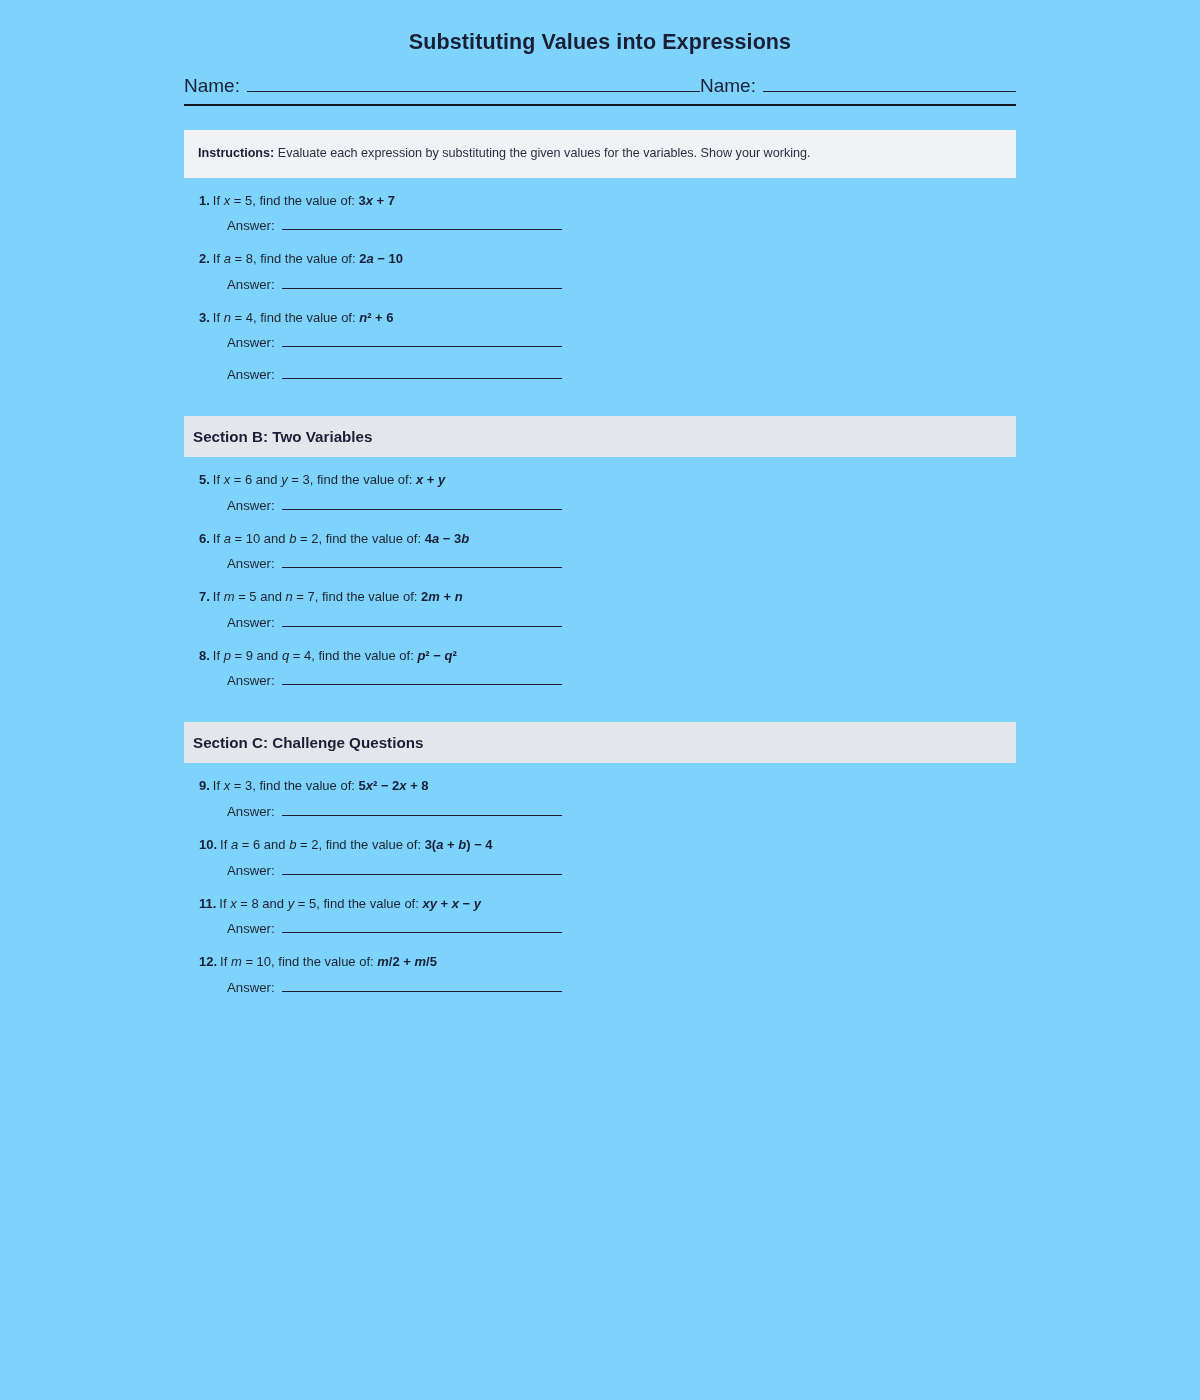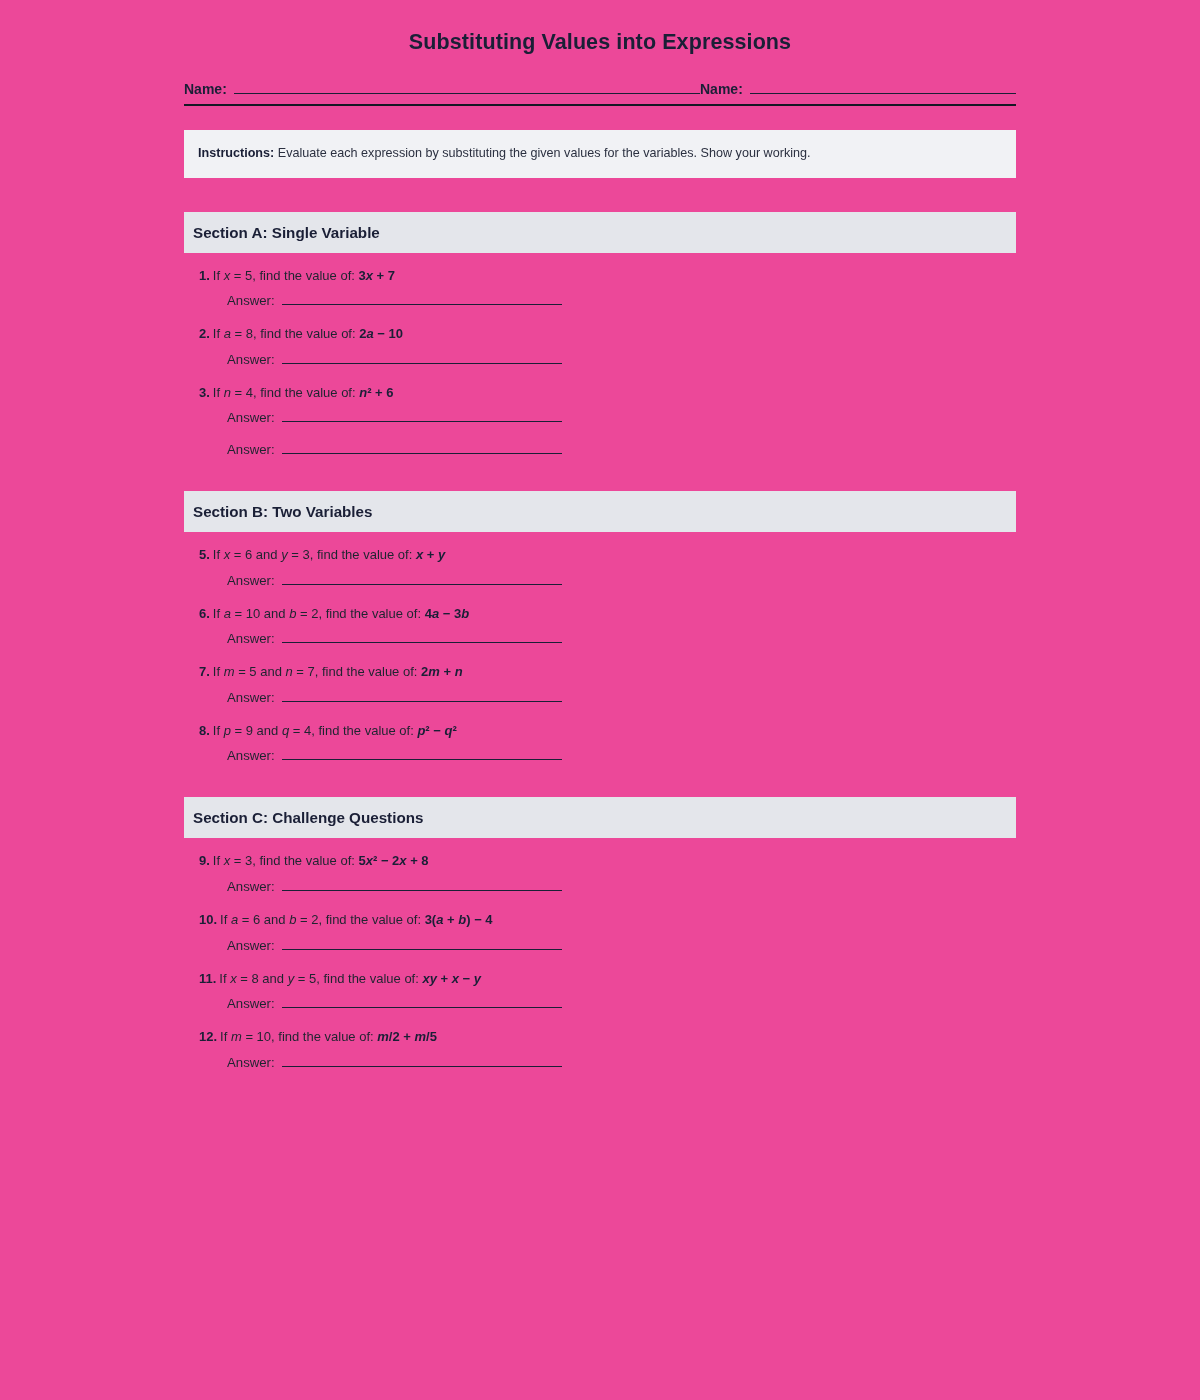--- a/index.html
+++ b/index.html
@@ -12,21 +12,21 @@
     width: 1200px;
     height: 1400px;
     font-family: "Liberation Sans", sans-serif;
     color: #1f2430;
     overflow: hidden;
   }
   .page {
     width: 1200px;
     height: 1400px;
     position: relative;
-    background: #ec4899;
+    background: #7dd3fc;
   }
   .sheet {
     width: 832px;
     margin: 0 auto;
     padding-top: 30px;
   }
 
   
   .worksheet-title {
     font-size: 21.5px;
@@ -46,22 +46,22 @@
     height: 20px;
   }
   .meta-field {
     display: flex;
     align-items: baseline;
     white-space: nowrap;
   }
   .meta-field.name-field { width: 516px; }
   .meta-field.date-field { width: 316px; }
   .meta-label {
-    font-size: 14px;
-    font-weight: bold;
+    font-size: 19px;
+    font-weight: normal;
     color: #1a1f36;
     margin-right: 7px;
     margin-top: 27px;
   }
   .meta-line {
     flex: 1 1 auto;
     border-bottom: 1.3px solid #1a1f36;
     height: 13px;
   }
 
@@ -164,21 +164,20 @@
     </div>
 
     <hr class="rule">
 
     <div class="instructions">
       <span class="lead">Instructions:</span><span> Evaluate each expression by substituting the given values for the variables. Show your working.</span>
     </div>
 
     <div id="sections-root">
         <div class="section">
-          <div class="section-header section-a-header">Section A: Single Variable</div>
           <div class="questions">
             <div class="question">
               <div class="q-line"><span class="q-num">1.</span>If <span class="q-var">x</span><span> = 5</span>, find the value of: <span class="q-expr"><span>3</span><span class="v">x</span><span> + 7</span></span></div>
               <div class="answer-row">
                 <span class="answer-label">Answer:</span>
                 <span class="answer-line"></span>
               </div>
             </div>
             <div class="question">
               <div class="q-line"><span class="q-num">2.</span>If <span class="q-var">a</span><span> = 8</span>, find the value of: <span class="q-expr"><span>2</span><span class="v">a</span><span> − 10</span></span></div>

